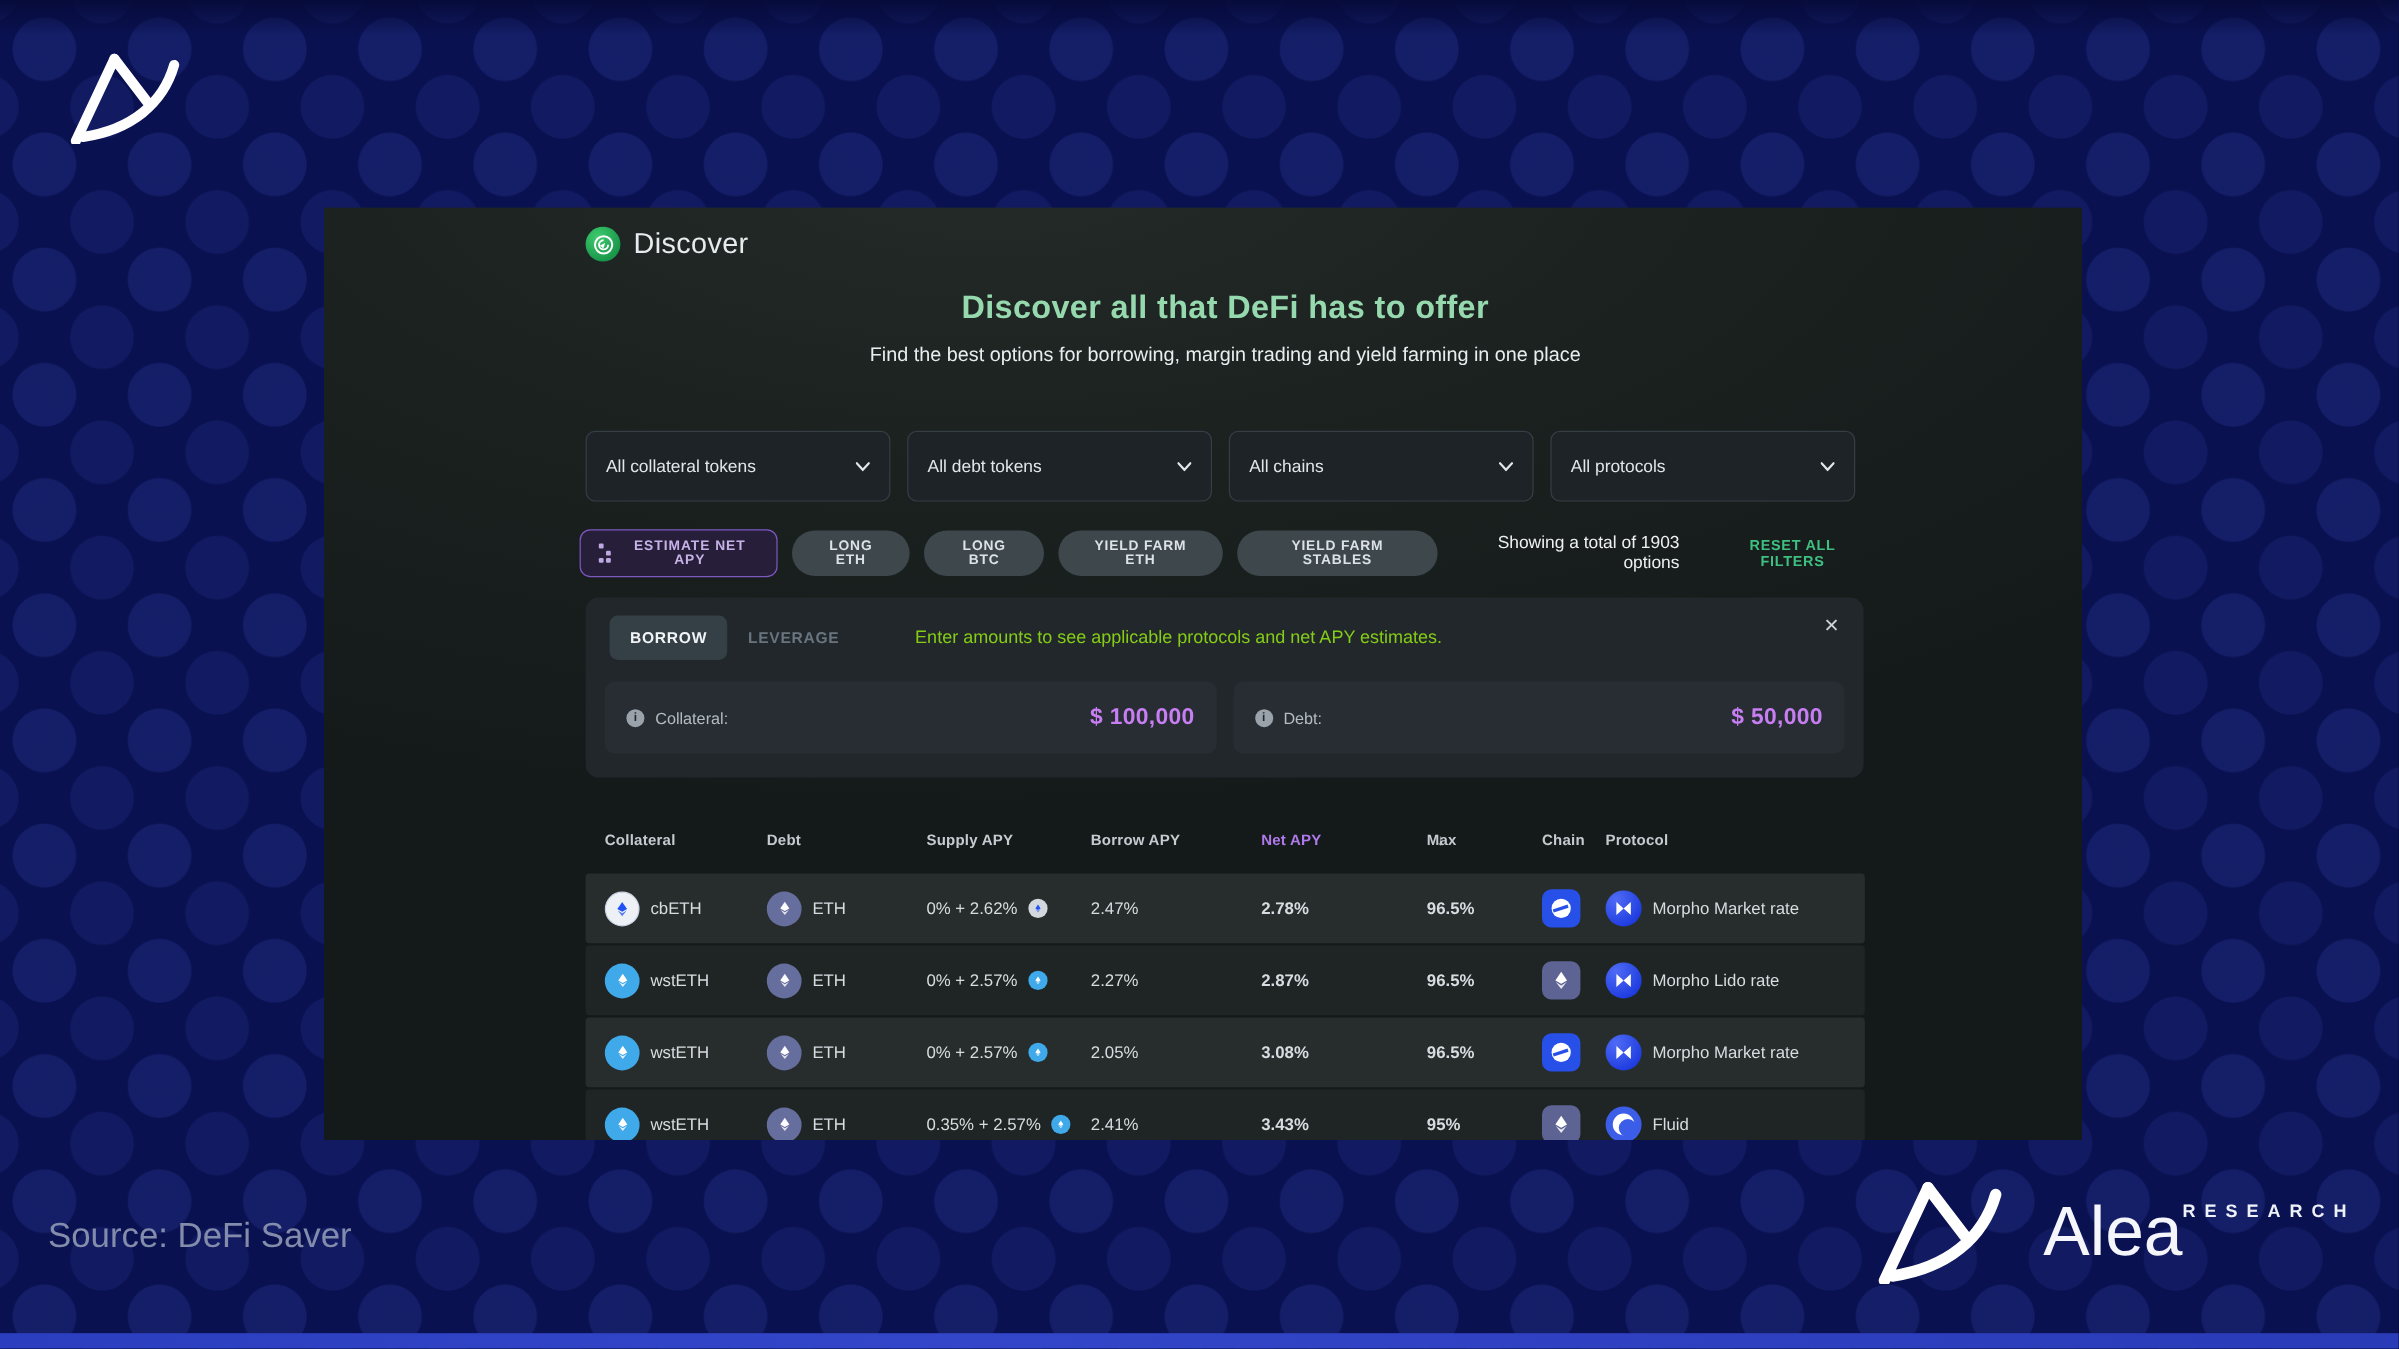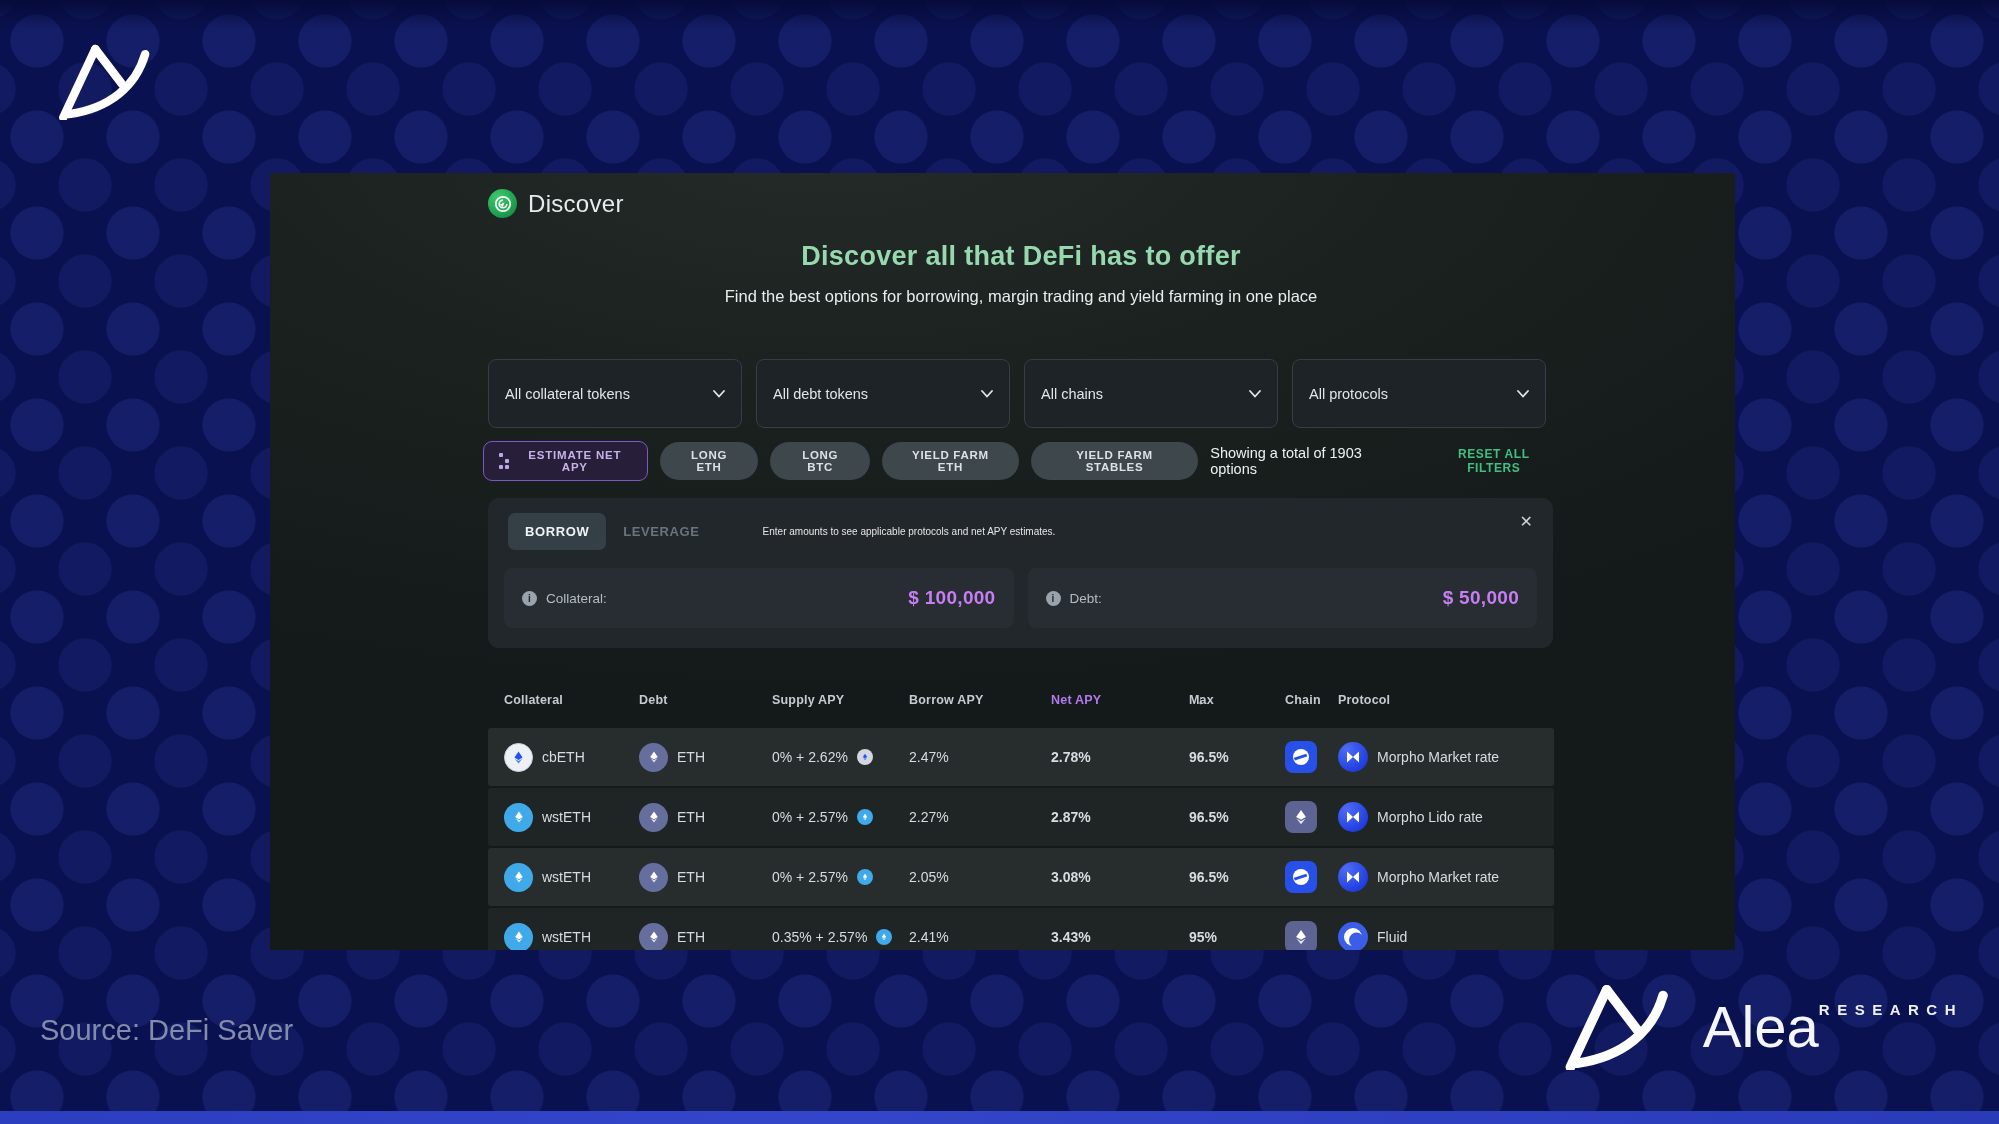--- a/index.html
+++ b/index.html
@@ -28,46 +28,46 @@
   .app-header{position:absolute;left:218px;top:16px;display:flex;align-items:center;gap:11px;}
   .disc-icon{width:29px;height:29px;border-radius:50%;background:radial-gradient(circle at 35% 30%,#3ecb6e,#189549 75%);
     display:flex;align-items:center;justify-content:center;}
   .app-header-title{font-size:24px;color:#e7ebed;letter-spacing:.3px;}
   .hero-heading{position:absolute;left:218px;top:68px;width:1066px;text-align:center;
     font-size:27px;font-weight:bold;color:#97d9af;letter-spacing:.3px;}
   .hero-sub{position:absolute;left:218px;top:114px;width:1066px;text-align:center;
     font-size:16.5px;color:#e8edef;}
 
   .dropdown-row{position:absolute;left:218px;top:186px;display:flex;gap:14px;}
-  .dropdown{width:254px;height:69px;box-sizing:border-box;border:1px solid #353e45;border-radius:8px;
+  .dropdown{width:254px;height:59px;box-sizing:border-box;border:1px solid #353e45;border-radius:8px;
     background:#1d2327;display:flex;align-items:center;justify-content:space-between;padding:0 16px;cursor:pointer;}
   .dropdown span{font-size:14.5px;color:#e0e6ea;}
   .chev{width:12px;height:8px;}
 
   .filter-row{position:absolute;left:213px;top:268px;width:1071px;display:flex;align-items:center;gap:12px;}
   .estimate-btn{display:flex;align-items:center;gap:9px;height:40px;padding:16px 15px;border-radius:9px;
     background:#271e3a;border:1.5px solid #7e57c2;color:#c6b2e6;font-size:11.5px;font-weight:bold;
     letter-spacing:.8px;font-family:inherit;cursor:pointer;}
   .est-icon{display:grid;grid-template-columns:4px 4px;grid-template-rows:4px 4px 4px;gap:2px;}
   .est-icon i{width:4px;height:4px;background:#bda8e2;border-radius:1px;}
   .est-icon i.off{background:transparent;}
   .pill{height:38px;padding:0 19px;border:none;border-radius:19px;background:#3d474c;color:#dce2e6;
     font-size:11.5px;font-weight:bold;letter-spacing:.7px;font-family:inherit;cursor:pointer;}
-  .results-summary{margin-left:auto;font-size:14.5px;color:#eef1f3;}
+  .results-summary{margin-left:auto;font-size:14.5px;color:#eef1f3;text-align:right;}
   .reset-filters{margin-left:22px;background:none;border:none;color:#3fbf82;font-size:12px;
     font-weight:bold;letter-spacing:.6px;font-family:inherit;cursor:pointer;padding:0;}
 
   .borrow-card{position:absolute;left:218px;top:325px;width:1065px;height:150px;box-sizing:border-box;
     background:#22272c;border-radius:11px;}
   .card-top{display:flex;align-items:center;padding:15px 20px 0 20px;}
   .tab{height:37px;line-height:37px;padding:0 17px;border-radius:7px;font-size:13px;font-weight:bold;
     letter-spacing:.6px;cursor:pointer;}
   .tab-active{background:#343f46;color:#f1f4f6;}
   .tab-inactive{color:#68747e;}
-  .card-msg{margin-left:18px;font-size:10px;color:#e5e5e5;padding-left:28px;}
+  .card-msg{margin-left:18px;font-size:15px;color:#84cc16;padding-left:28px;}
   .card-close{position:absolute;right:20px;top:14px;font-size:16px;color:#cdd4d9;cursor:pointer;}
   .card-inputs{position:absolute;left:16px;right:16px;top:70px;display:flex;gap:14px;}
   .amount-field{flex:1;height:60px;background:#272d32;border-radius:8px;display:flex;align-items:center;
     padding:0 18px;cursor:text;}
   .info-icon{width:15px;height:15px;border-radius:50%;background:#9aa3ab;color:#22272b;font-size:10px;
     font-weight:bold;display:flex;align-items:center;justify-content:center;margin-right:9px;font-style:normal;}
   .amount-label{font-size:13.5px;color:#b4bcc3;}
   .amount-value{margin-left:auto;font-size:19px;font-weight:bold;color:#c77ef2;letter-spacing:.3px;}
 
   .table{position:absolute;left:218px;top:506px;width:1066px;}

